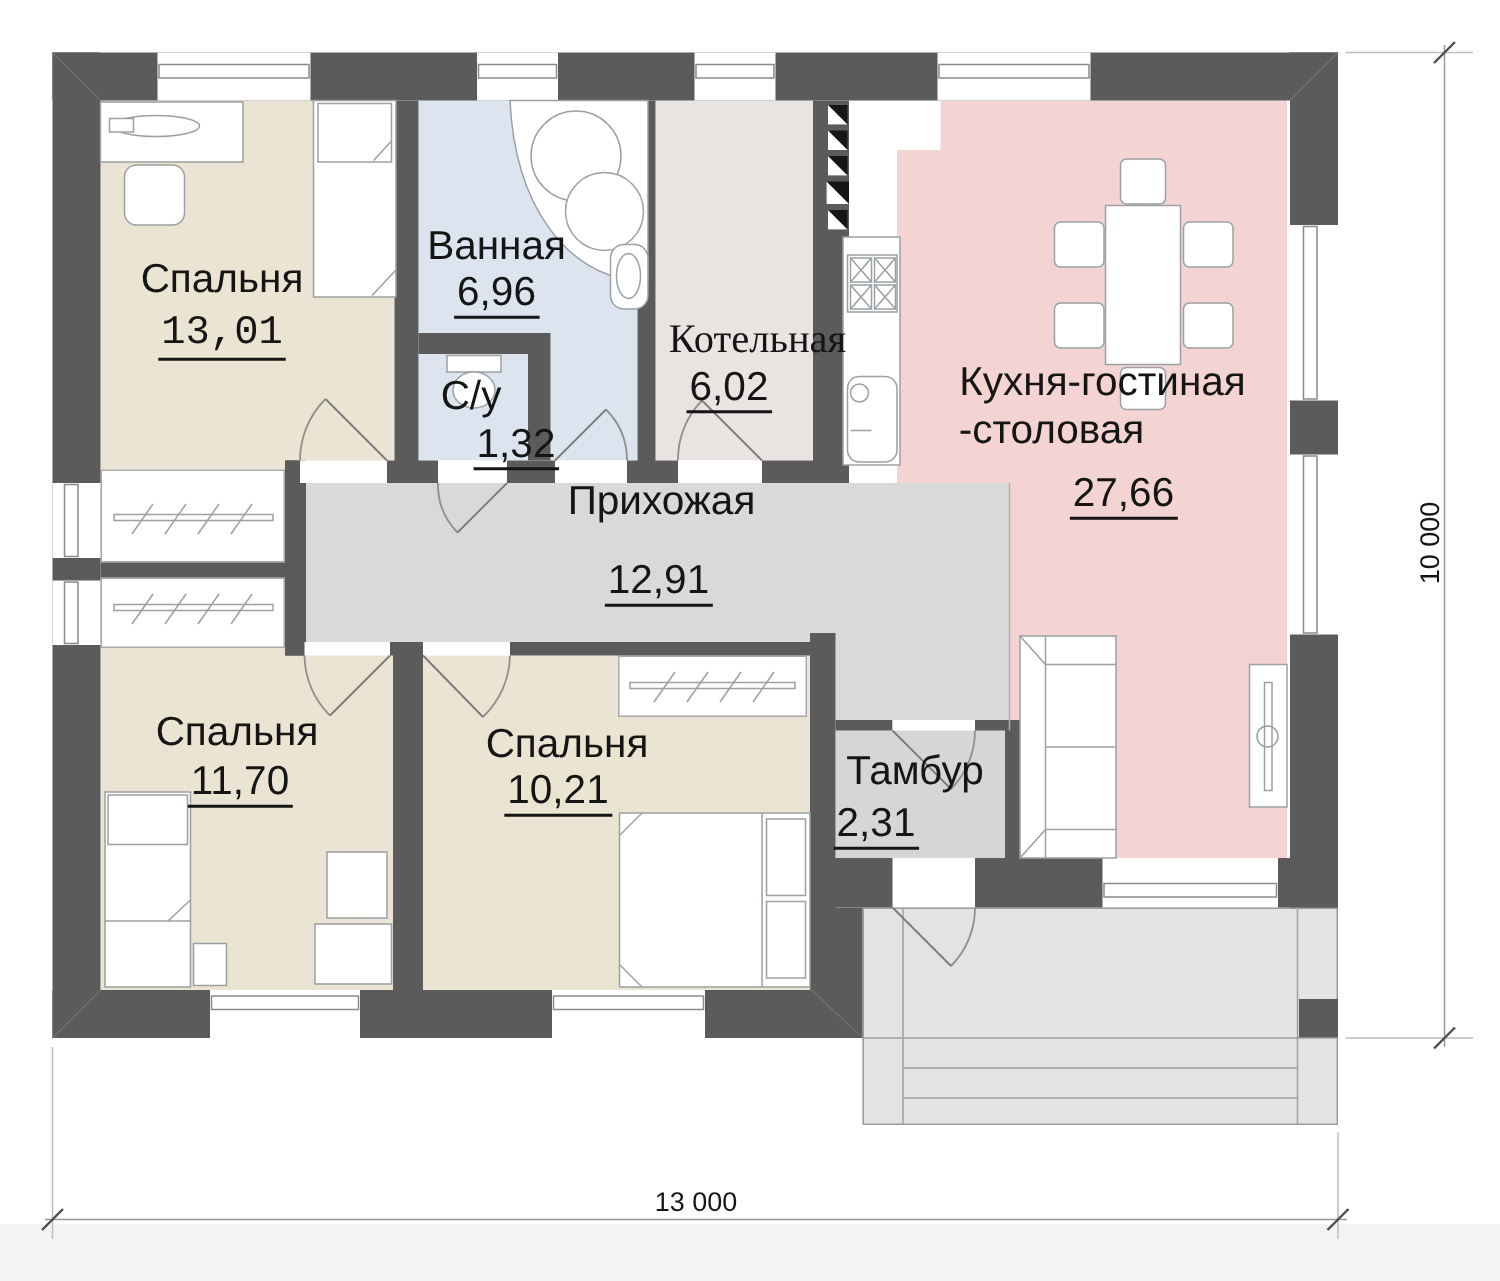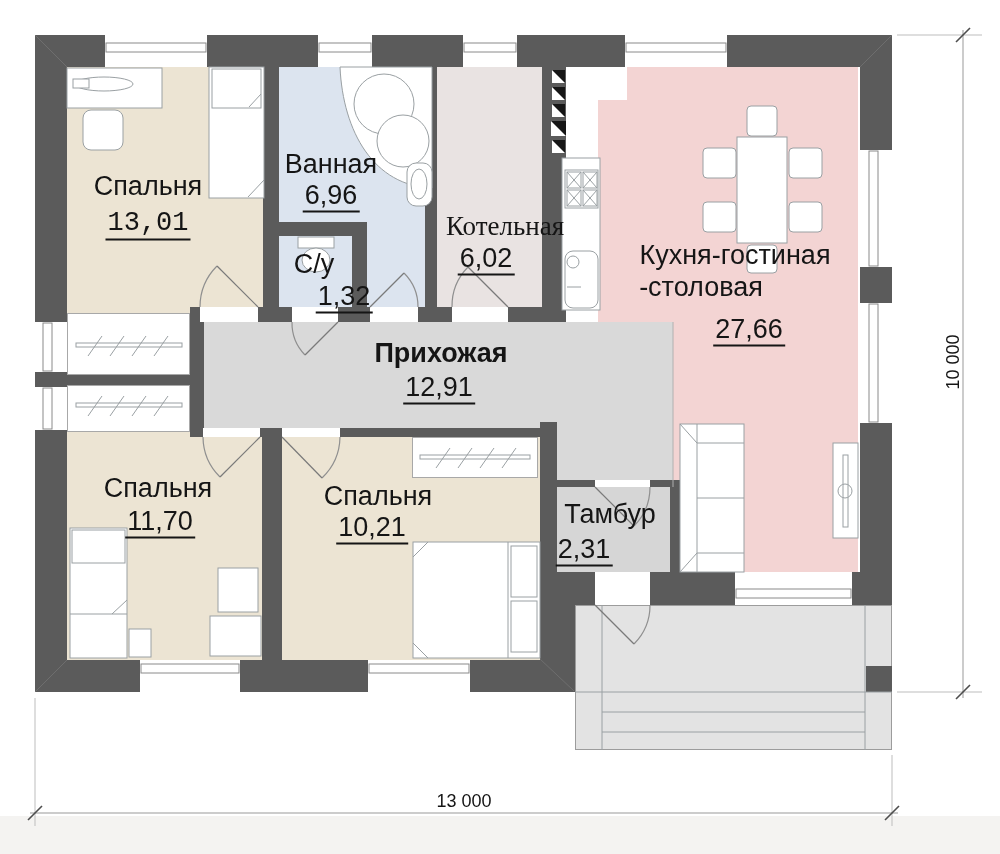--- a/index.html
+++ b/index.html
@@ -347,21 +347,21 @@
   <div class="lbl" style="left:314px;top:264px;"><span>С/у</span></div>
   <div class="lbl area" style="left:316px;top:296px;margin-left:28px;"><span>1,32</span></div>
 
   <div class="lbl" style="left:505px;top:226px;font-family:Liberation Serif, serif;"><span>Котельная</span></div>
   <div class="lbl area" style="left:486px;top:258px;"><span>6,02</span></div>
 
   <div class="lbl" style="left:735px;top:255px;"><span>Кухня-гостиная</span></div>
   <div class="lbl" style="left:701px;top:287px;"><span>-столовая</span></div>
   <div class="lbl area" style="left:749px;top:329px;"><span>27,66</span></div>
 
-  <div class="lbl" style="left:441px;top:353px;font-weight:bold;"><span>Прихожая</span></div>
+  <div class="lbl" style="left:441px;top:334px;"><span>Прихожая</span></div>
   <div class="lbl area" style="left:439px;top:387px;"><span>12,91</span></div>
 
   <div class="lbl" style="left:158px;top:488px;"><span>Спальня</span></div>
   <div class="lbl area" style="left:160px;top:521px;"><span>11,70</span></div>
 
   <div class="lbl" style="left:378px;top:496px;"><span>Спальня</span></div>
   <div class="lbl area" style="left:372px;top:527px;"><span>10,21</span></div>
 
   <div class="lbl" style="left:610px;top:514px;"><span>Тамбур</span></div>
   <div class="lbl area" style="left:584px;top:549px;"><span>2,31</span></div>

